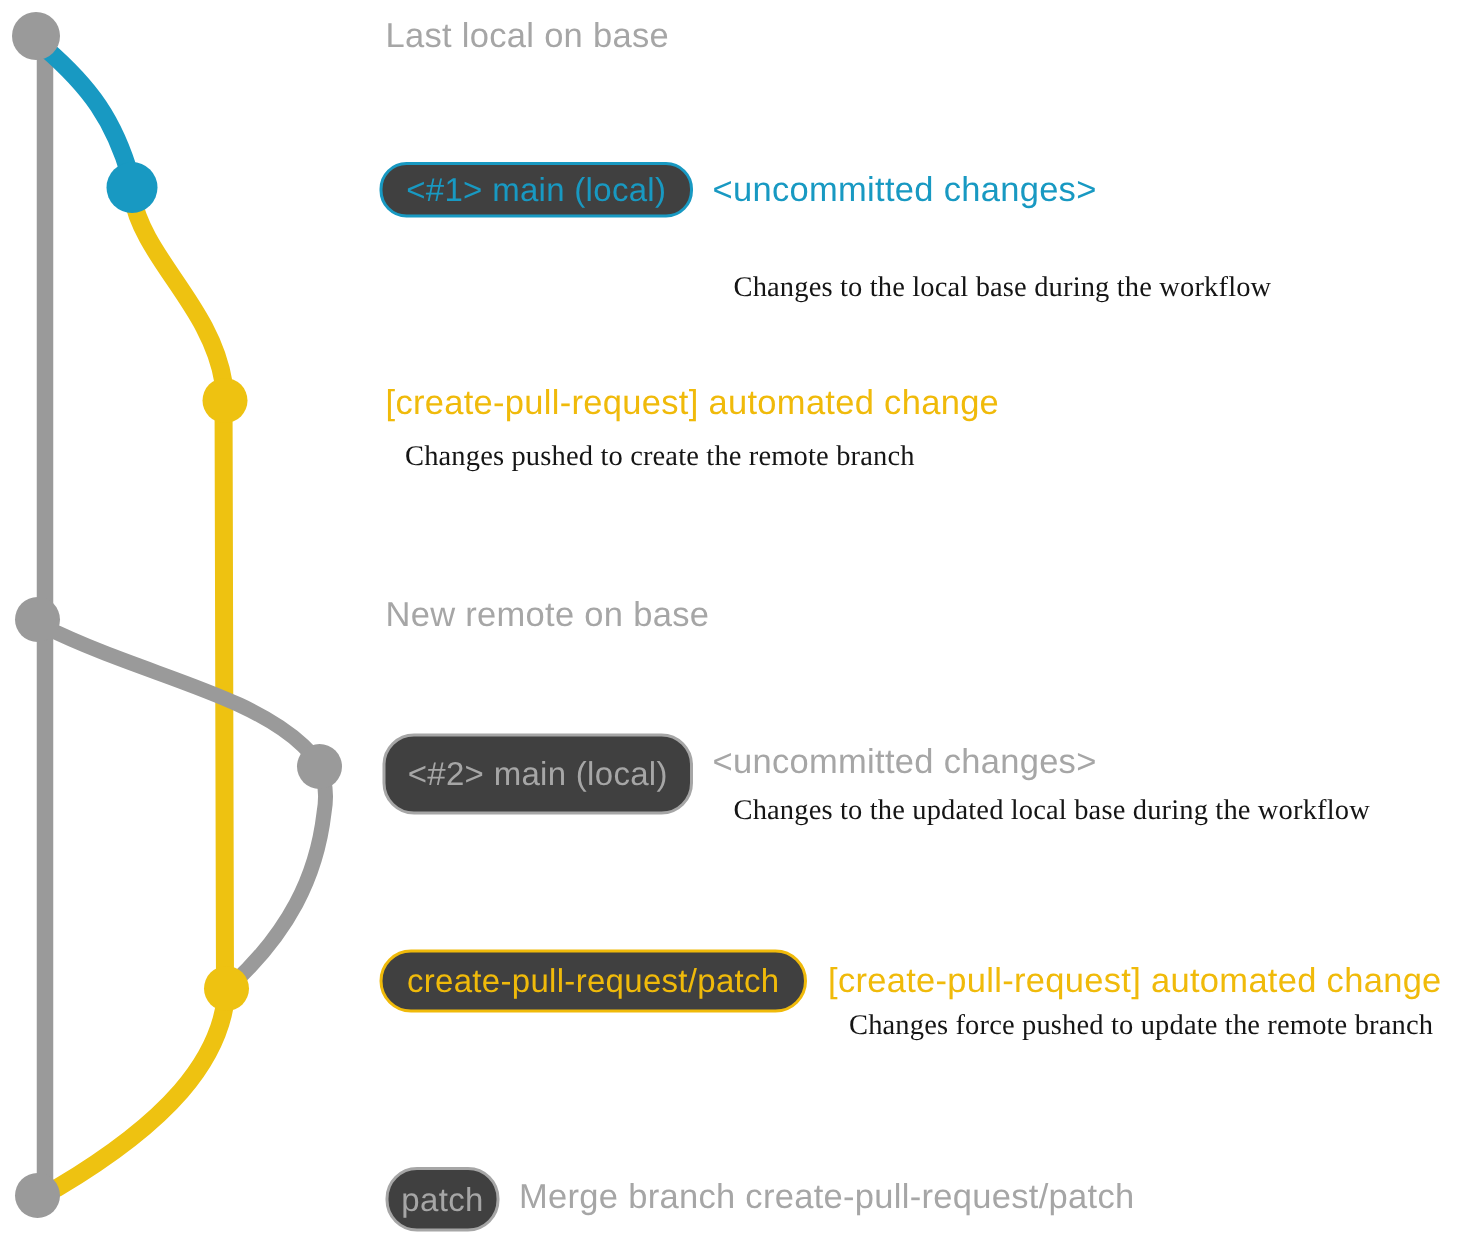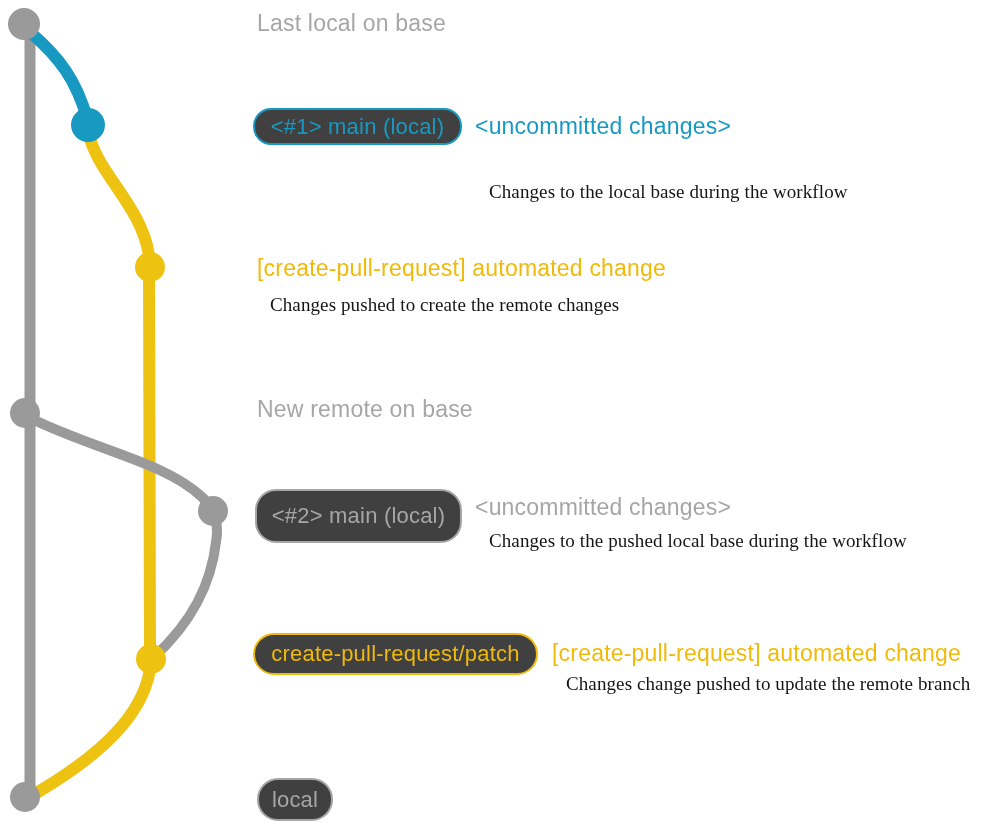--- a/index.html
+++ b/index.html
@@ -91,33 +91,34 @@
 
   <div class="abs lbl gray" style="left:257px; top:10px;">Last local on base</div>
 
   <div class="badge blue" style="left:253px; top:108px; width:209px; height:37px; border-radius:18px;">
     <span>&lt;#1&gt; main (local)</span>
   </div>
   <div class="abs lbl blue" style="left:475px; top:113px;">&lt;uncommitted changes&gt;</div>
   <div class="abs serif" style="left:489px; top:144px;margin-top:36px;">Changes to the local base during the workflow</div>
 
   <div class="abs lbl yellow" style="left:257px; top:255px;">[create-pull-request] automated change</div>
-  <div class="abs serif" style="left:270px; top:293px;">Changes pushed to create the remote changes</div>
+  <div class="abs serif" style="left:270px; top:293px;">Changes pushed to create the remote branch</div>
 
   <div class="abs lbl gray" style="left:257px; top:396px;">New remote on base</div>
 
   <div class="badge gray" style="left:255px; top:489px; width:207px; height:54px; border-radius:21px;">
     <span>&lt;#2&gt; main (local)</span>
   </div>
   <div class="abs lbl gray" style="left:475px; top:494px;">&lt;uncommitted changes&gt;</div>
-  <div class="abs serif" style="left:489px; top:529px;">Changes to the pushed local base during the workflow</div>
+  <div class="abs serif" style="left:489px; top:529px;">Changes to the updated local base during the workflow</div>
 
   <div class="badge yellow" style="left:253px; top:633px; width:285px; height:42px; border-radius:21px;">
     <span>create-pull-request/patch</span>
   </div>
   <div class="abs lbl yellow" style="left:552px; top:640px;">[create-pull-request] automated change</div>
-  <div class="abs serif" style="left:566px; top:672px;">Changes change pushed to update the remote branch</div>
+  <div class="abs serif" style="left:566px; top:672px;">Changes force pushed to update the remote branch</div>
 
   <div class="badge gray" style="left:257px; top:778px; width:76px; height:43px; border-radius:21px;">
-    <span>local</span>
+    <span>patch</span>
   </div>
+  <div class="abs lbl gray" style="left:346px; top:784px;">Merge branch create-pull-request/patch</div>
 
 </div>
 
 </body></html>

